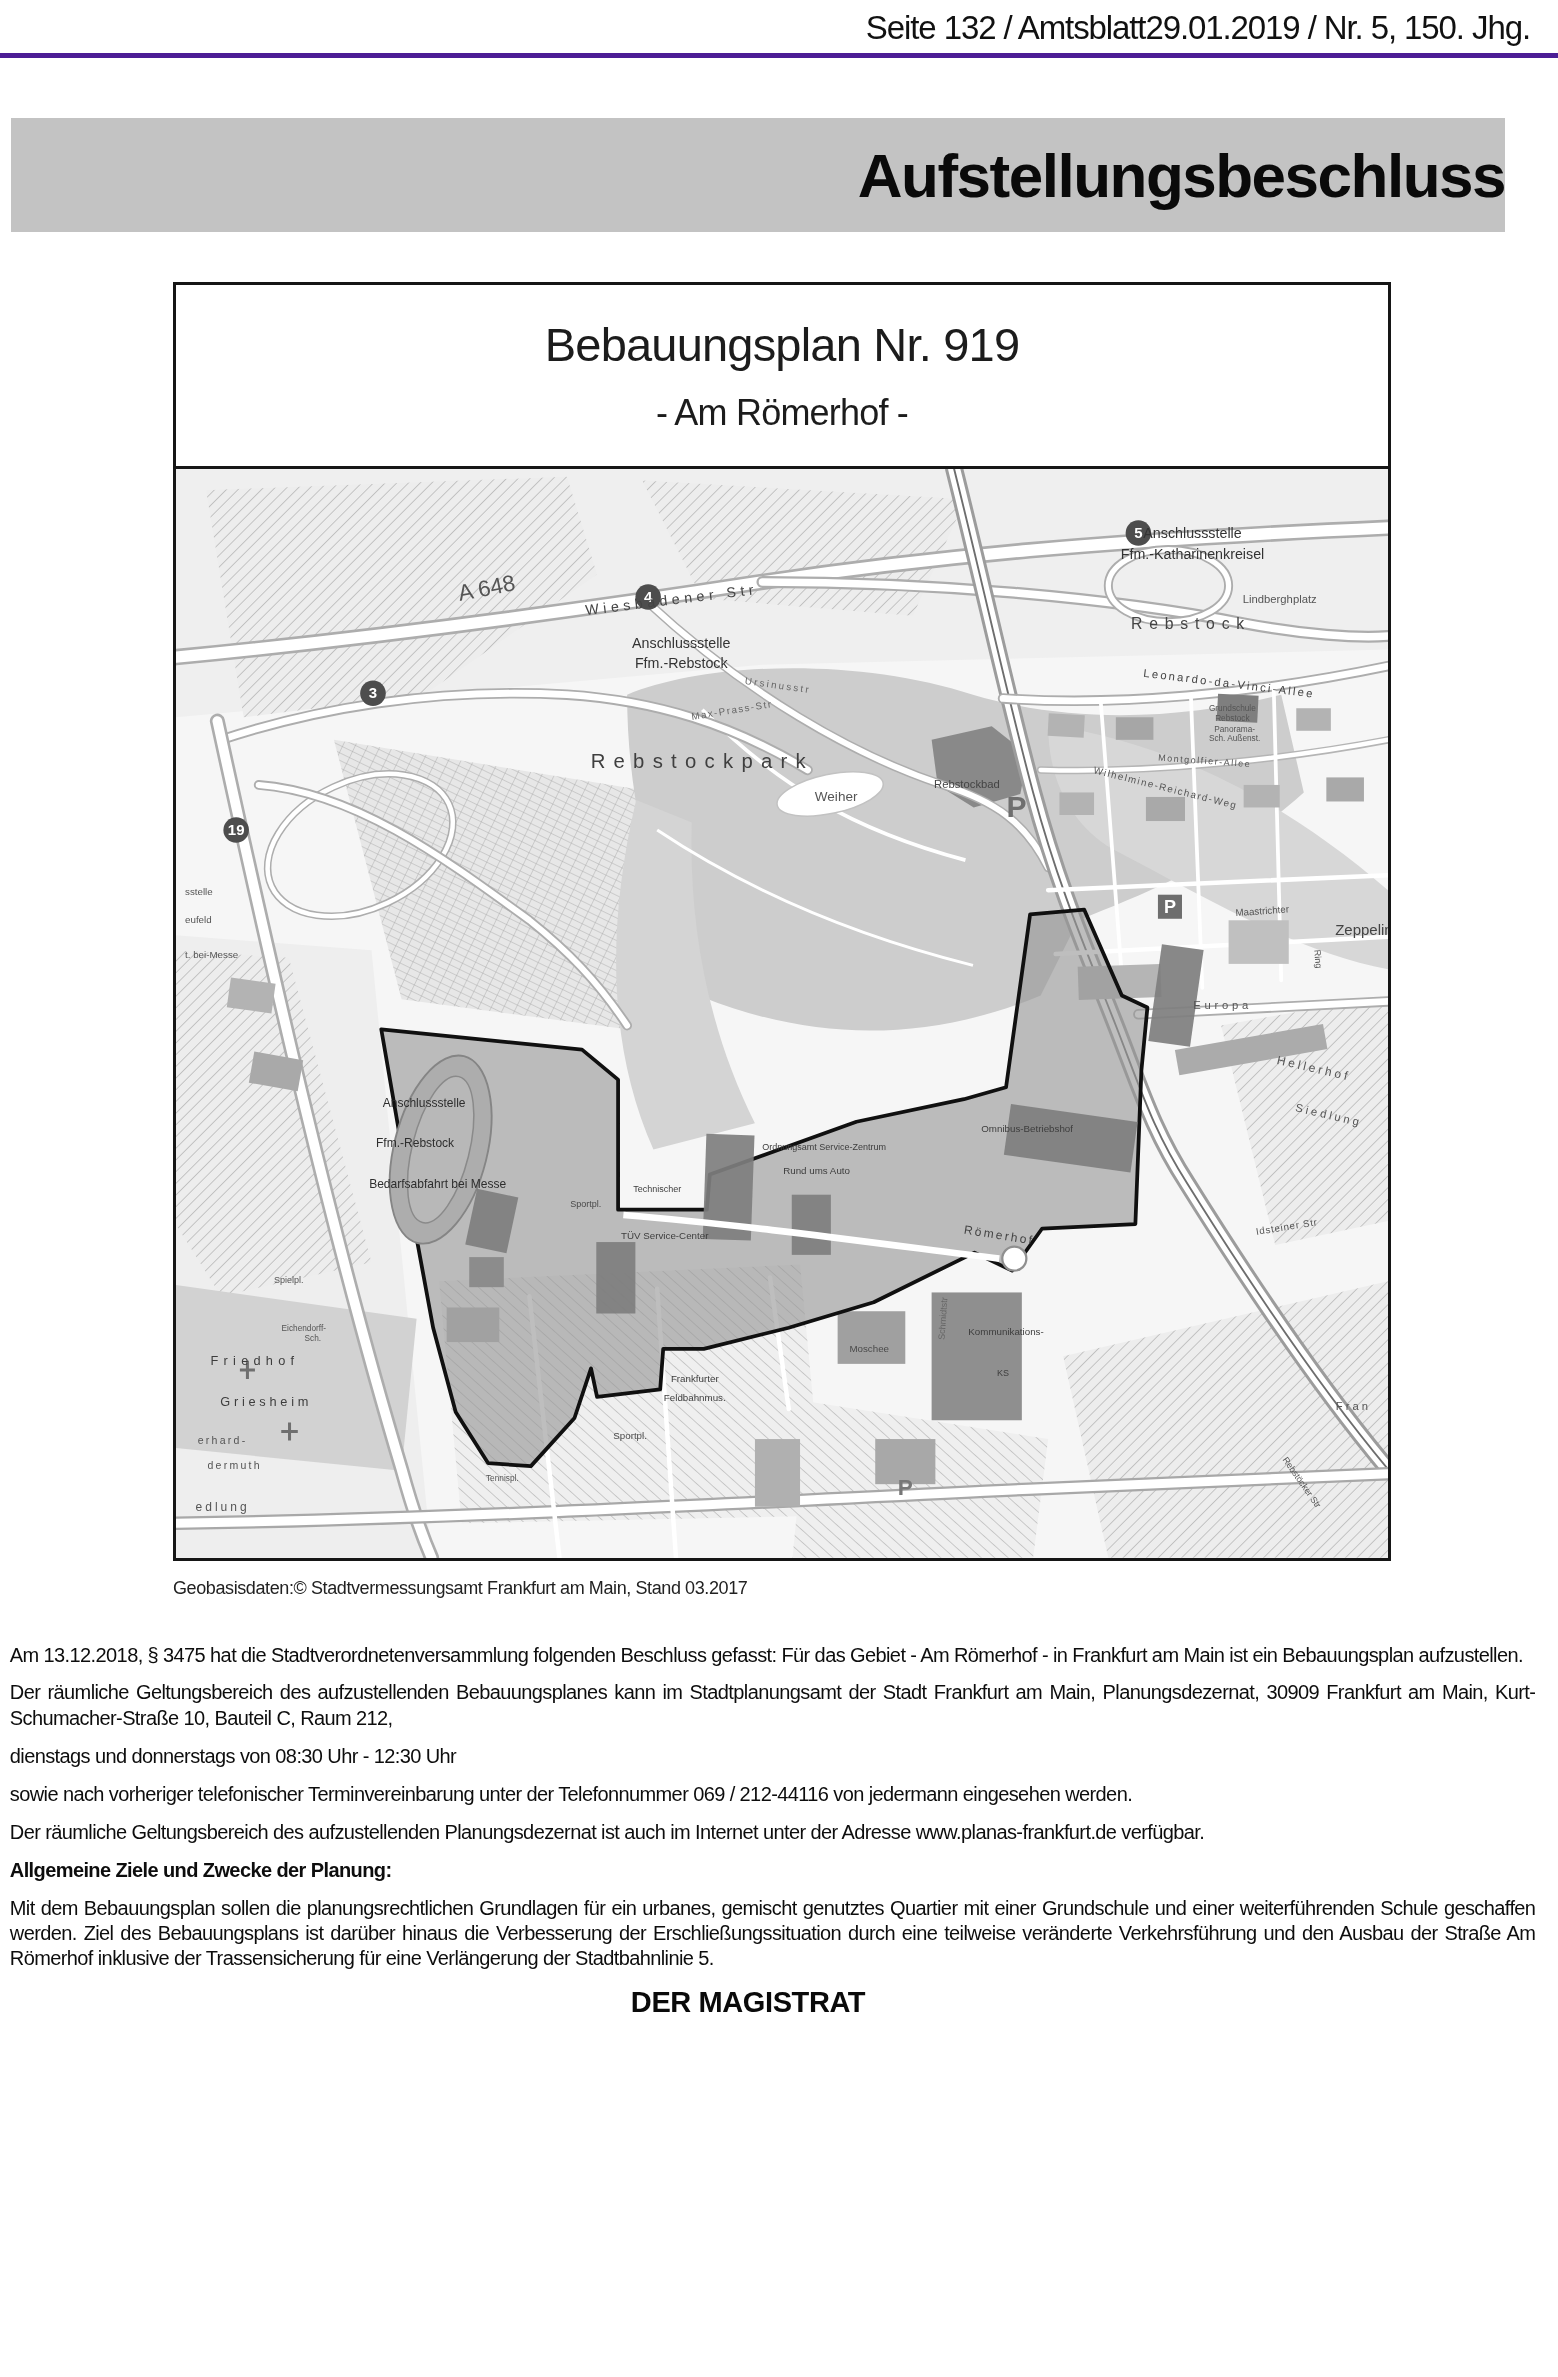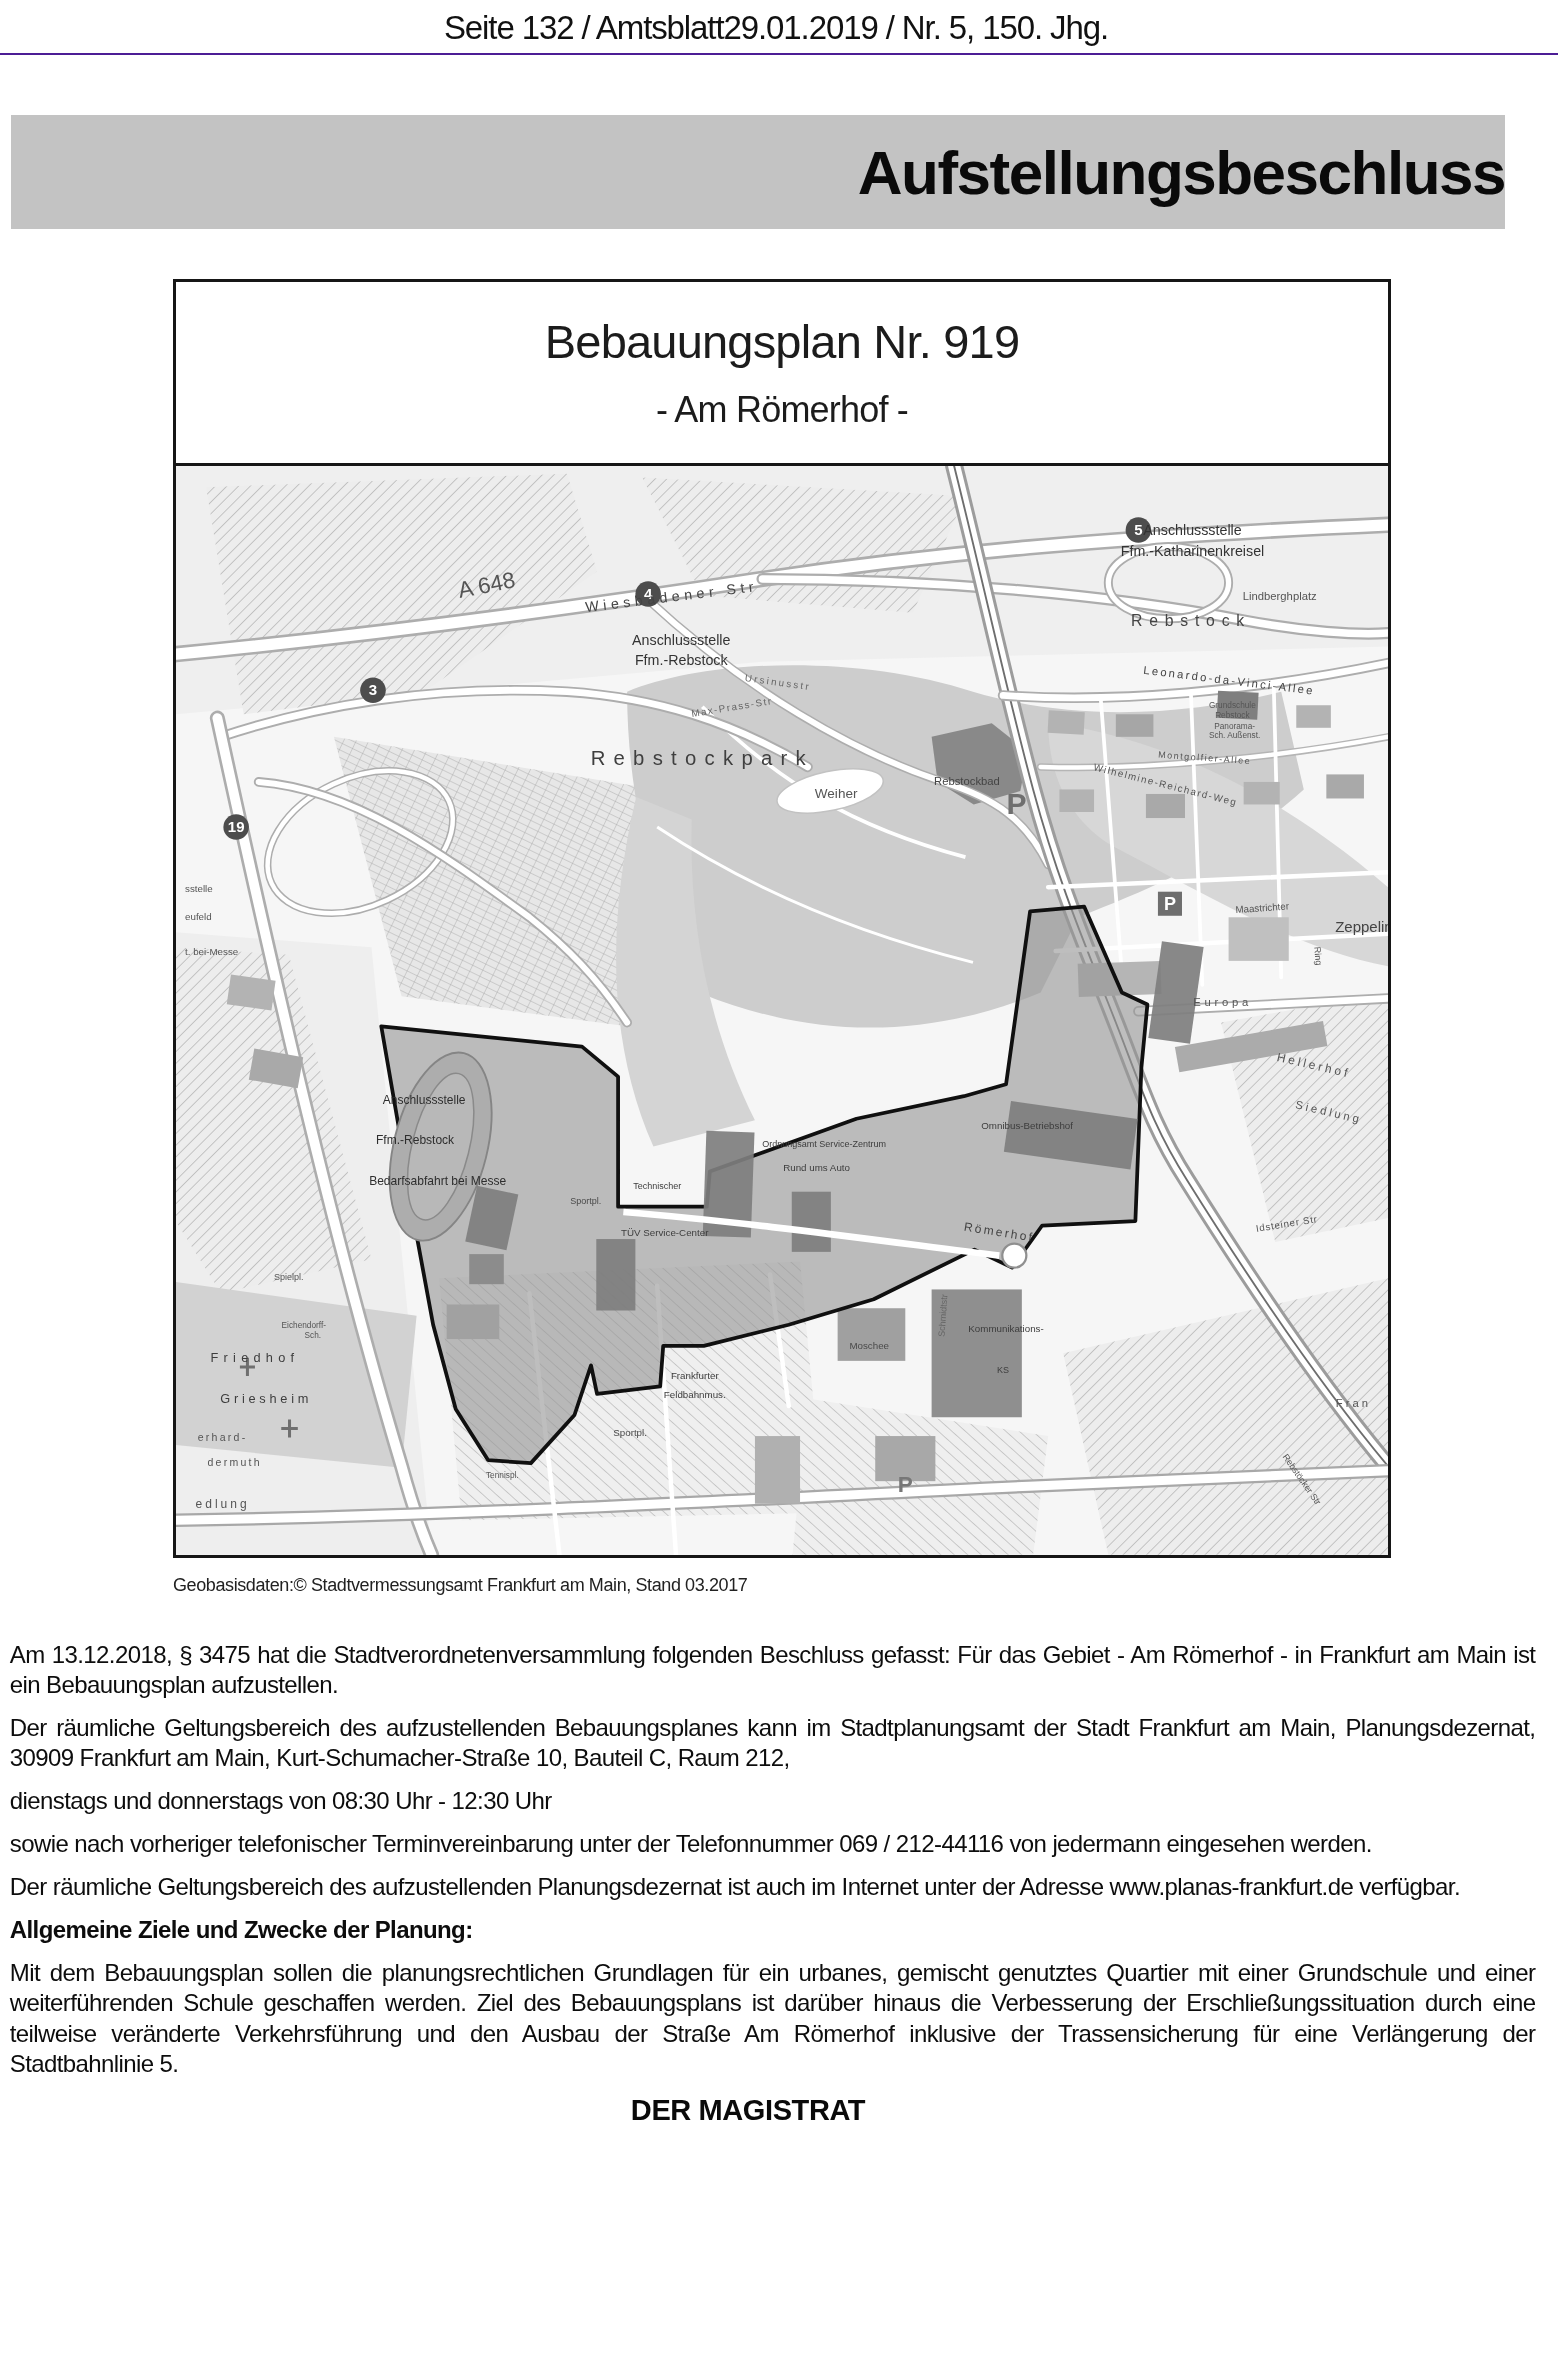--- a/index.html
+++ b/index.html
@@ -1,31 +1,31 @@
 <!DOCTYPE html>
 <html style="font-size:12px"><head>
 <meta charset="utf-8">
 <style>
   *{margin:0;padding:0;box-sizing:border-box}
   html,body{width:1558px;height:2377px}
   body{font-family:"Liberation Sans",sans-serif;color:#111;background:#fff;overflow:hidden}
-  .hdr{display:flex;justify-content:center;align-items:flex-end;
-       padding:9px 15px 6px 9px;border-bottom:2px solid #4c1d95;
+  .hdr{display:flex;justify-content:flex-end;align-items:flex-end;
+       padding:9px 28px 6px 9px;border-bottom:5px solid #4c1d95;
        font-size:33px;letter-spacing:-1.1px}
   .banner{margin:60px 53px 0 10.5px;height:114px;background:#c3c3c3;
           display:flex;align-items:center;justify-content:flex-end}
   .banner h1{font-size:62px;font-weight:bold;letter-spacing:-1.5px;color:#0a0a0a}
   .fig{margin:50px 0 0 173px;width:1218px;border:3px solid #161616;background:#fff}
   .fig-title{height:184px;border-bottom:3px solid #161616;display:flex;flex-direction:column;
              align-items:center;justify-content:center;gap:20px;color:#1c1c1c}
   .mt1{font-size:47px;letter-spacing:-0.8px}
   .mt2{font-size:36px;letter-spacing:-0.8px}
   svg.map{display:block;width:1212px;height:1089px;background:#f6f6f6}
   .caption{margin:16.5px 0 0 173px;font-size:18px;color:#222;letter-spacing:-0.4px}
-  main{margin:44px 22.6px 0 9.8px;font-size:24px;line-height:1.26;letter-spacing:-0.6px;color:#0d0d0d}
+  main{margin:44px 22.6px 0 9.8px;font-size:20px;line-height:1.26;letter-spacing:-0.6px;color:#0d0d0d}
   main p{text-align:justify;margin-bottom:12.8px}
   .bold{font-weight:bold}
   footer{margin:6px 62px 0 0;text-align:center;font-weight:bold;font-size:29px;
          line-height:1.25;letter-spacing:-0.4px;color:#0a0a0a}
 </style>
 </head>
 <body>
 
 <div>
 

